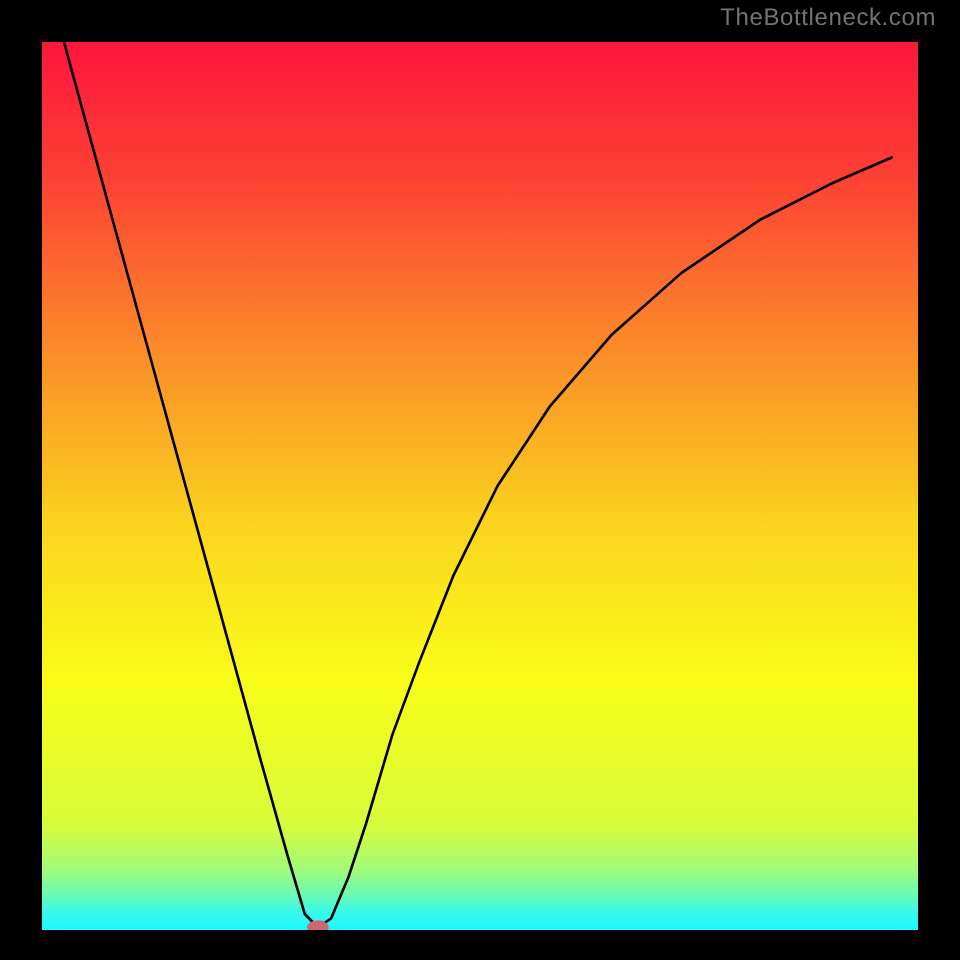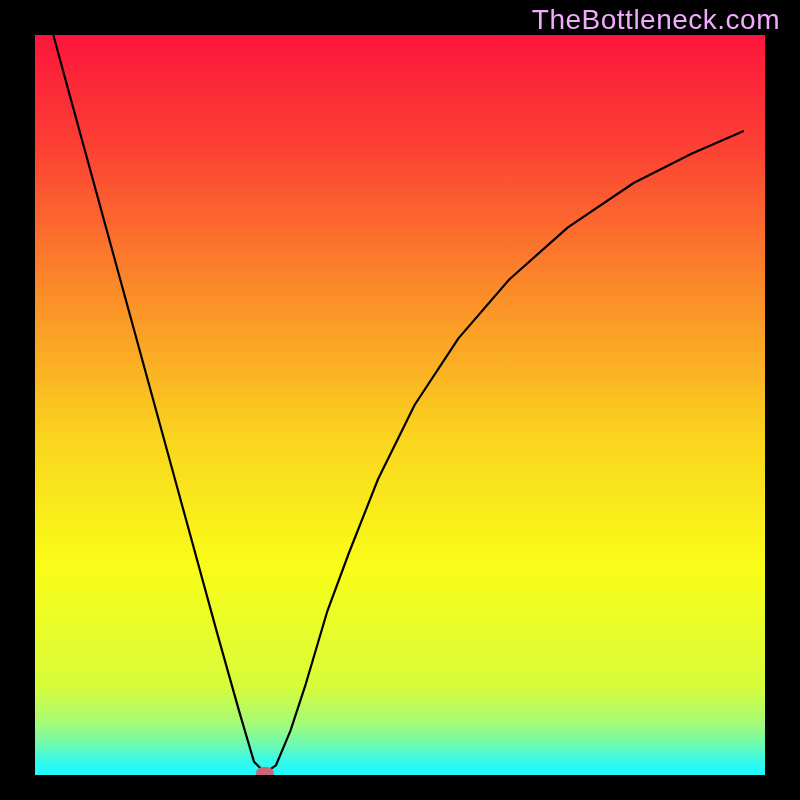--- a/index.html
+++ b/index.html
@@ -8,22 +8,22 @@
     width: 800px;
     height: 800px;
     background: #000;
     font-family: Arial, Helvetica, sans-serif;
     position: relative;
   }
   .source-label {
     position: absolute;
     top: 4px;
     right: 20px;
-    color: #f0abfc;
-    font-size: 28px;
+    color: #737373;
+    font-size: 20px;
     letter-spacing: 0.5px;
   }
   .plot-area {
     position: absolute;
     background: #000;
   }
   svg { display: block; }
 </style>
 </head>
 <body>

